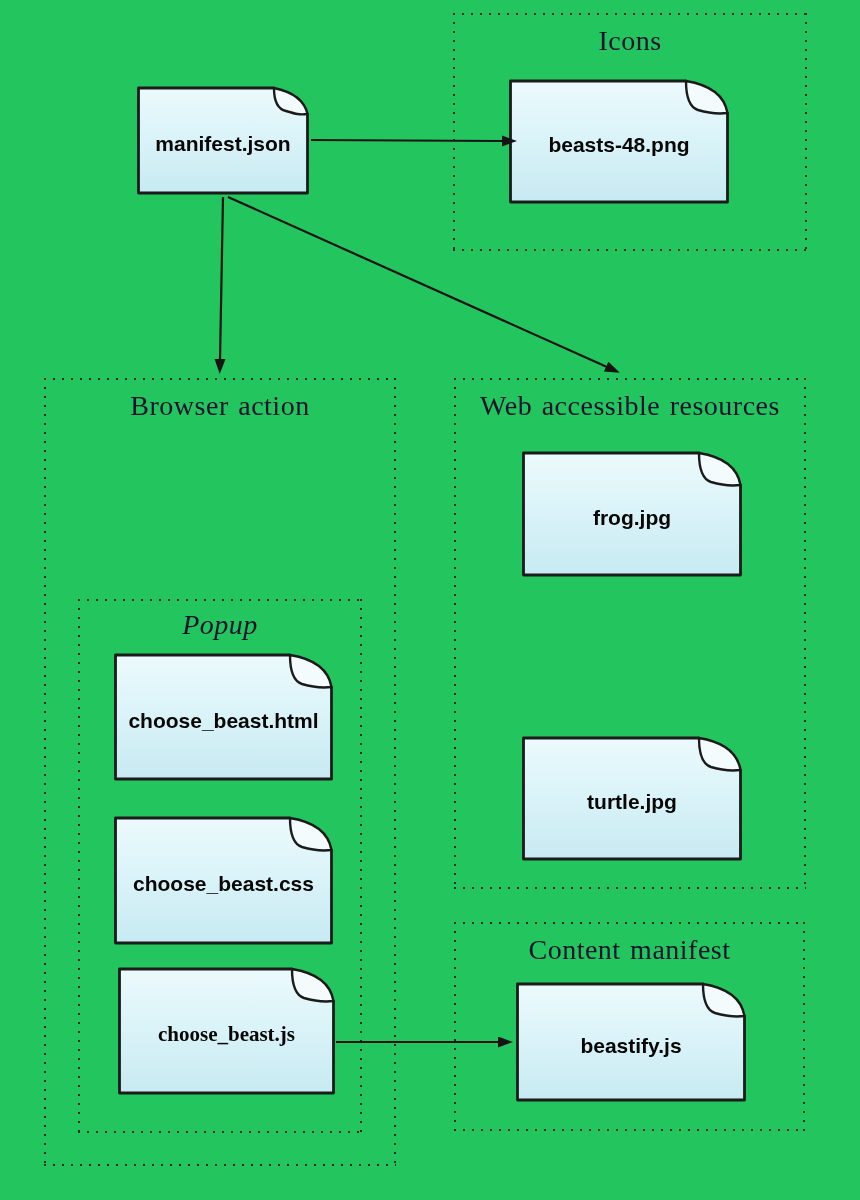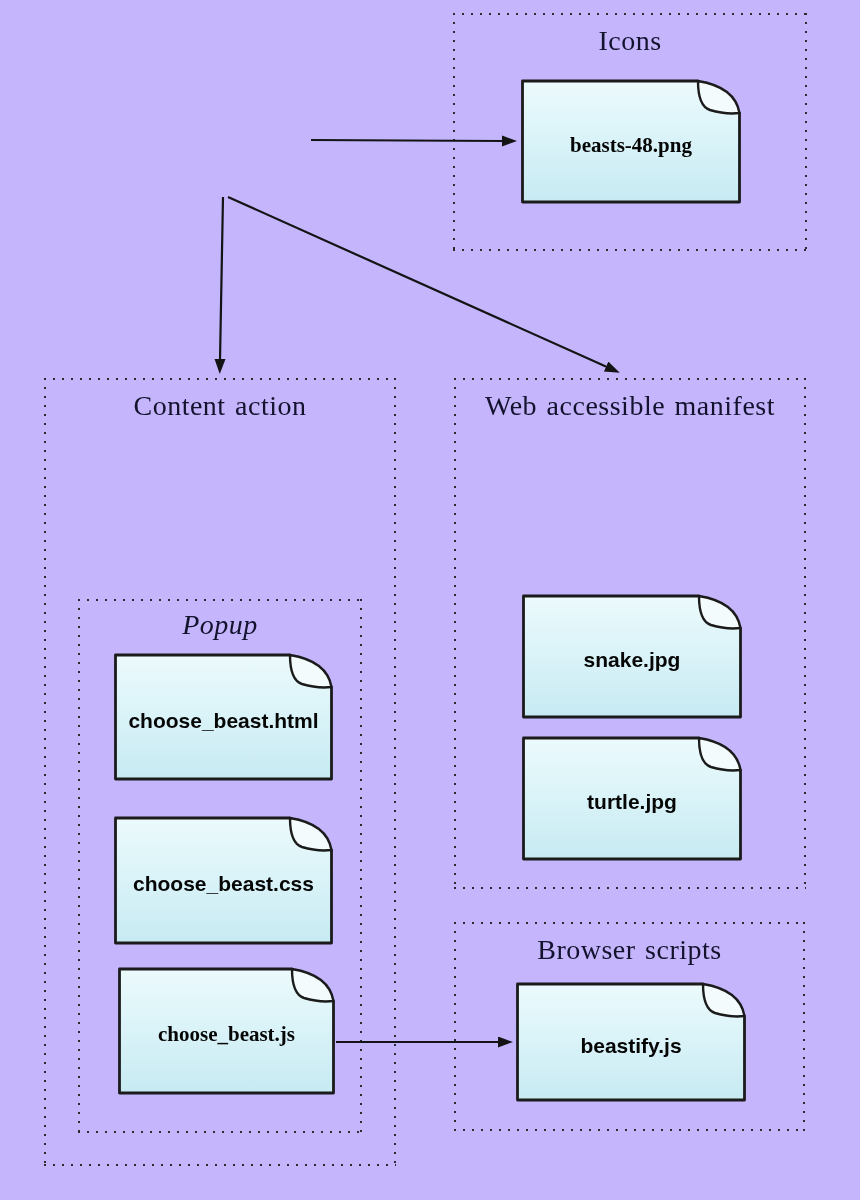--- a/index.html
+++ b/index.html
@@ -1,19 +1,19 @@
 <!DOCTYPE html>
 <html><head>
 <meta charset="utf-8">
 <style>
   html,body{margin:0;padding:0;background:#ffffff;}
   .canvas{
     position:relative;
     width:860px;height:1200px;
-    background:#c4b5fd;
+    background:#22c55e;
     overflow:hidden;
     font-family:"Liberation Sans","DejaVu Sans",sans-serif;
   }
   
   .group{
     position:absolute;
     background-image:
       repeating-linear-gradient(to right,  #2b2b2b 0 2px, transparent 2px 9px),
       repeating-linear-gradient(to right,  #2b2b2b 0 2px, transparent 2px 9px),
       repeating-linear-gradient(to bottom, #2b2b2b 0 2px, transparent 2px 9px),
@@ -60,37 +60,44 @@
         <stop offset="1" stop-color="#c7eaf2"></stop>
       </linearGradient>
     </defs>
   </svg>
 
   <div class="group" style="left:453px;top:13px;width:354px;height:238px;">
     <span class="group-title">Icons</span>
   </div>
 
   <div class="group" style="left:44px;top:378px;width:352px;height:788px;">
-    <span class="group-title">Content action</span>
+    <span class="group-title">Browser action</span>
   </div>
 
   <div class="group" style="left:78px;top:599px;width:284px;height:534px;">
     <span class="group-title" style="padding-top:10px;font-style:italic;">Popup</span>
   </div>
 
   <div class="group" style="left:454px;top:378px;width:352px;height:511px;">
-    <span class="group-title">Web accessible manifest</span>
+    <span class="group-title">Web accessible resources</span>
   </div>
 
   <div class="group" style="left:454px;top:922px;width:351px;height:209px;">
-    <span class="group-title">Browser scripts</span>
+    <span class="group-title">Content manifest</span>
   </div>
 
+  <div class="file-node" style="left:136px;top:85px;width:174px;height:111px;">
+      <svg class="doc-shape" width="174" height="111">
+        <path d="M2.5 3 L138 3 L171.5 29 L171.5 108 L2.5 108 Z" fill="url(#docGrad)" stroke="#1b1b1b" stroke-width="2.8" stroke-linejoin="round"></path>
+        <path d="M138 3 C138 16.75 142 24.25 150 26 C160 29 163 30 171.5 29 Q167 9 138 3 Z" fill="#f3fbfd" stroke="#1b1b1b" stroke-width="2.4" stroke-linejoin="round"></path>
+      </svg>
+    <span class="file-label">manifest.json</span>
+  </div>
 
-  <div class="file-node" style="left:520px;top:78px;width:222px;height:127px;font-family:Liberation Serif, serif;">
+  <div class="file-node" style="left:508px;top:78px;width:222px;height:127px;">
       <svg class="doc-shape" width="222" height="127">
         <path d="M2.5 3 L178 3 L219.5 35 L219.5 124 L2.5 124 Z" fill="url(#docGrad)" stroke="#1b1b1b" stroke-width="2.8" stroke-linejoin="round"></path>
         <path d="M178 3 C178 20.05 182 29.349999999999998 190 32 C200 35 211 36 219.5 35 Q215 9 178 3 Z" fill="#f3fbfd" stroke="#1b1b1b" stroke-width="2.4" stroke-linejoin="round"></path>
       </svg>
     <span class="file-label">beasts-48.png</span>
   </div>
 
 
   <div class="file-node" style="left:113px;top:652px;width:221px;height:130px;">
       <svg class="doc-shape" width="221" height="130">
@@ -109,28 +116,28 @@
   </div>
 
   <div class="file-node" style="left:117px;top:966px;width:219px;height:130px;font-family:Liberation Serif, serif;">
       <svg class="doc-shape" width="219" height="130">
         <path d="M2.5 3 L175 3 L216.5 35 L216.5 127 L2.5 127 Z" fill="url(#docGrad)" stroke="#1b1b1b" stroke-width="2.8" stroke-linejoin="round"></path>
         <path d="M175 3 C175 20.05 179 29.349999999999998 187 32 C197 35 208 36 216.5 35 Q212 9 175 3 Z" fill="#f3fbfd" stroke="#1b1b1b" stroke-width="2.4" stroke-linejoin="round"></path>
       </svg>
     <span class="file-label">choose_beast.js</span>
   </div>
 
-
-  <div class="file-node" style="left:521px;top:593px;width:222px;height:127px;">
-      <svg class="doc-shape" width="222" height="127">
-        <path d="M2.5 3 L178 3 L219.5 35 L219.5 124 L2.5 124 Z" fill="url(#docGrad)" stroke="#1b1b1b" stroke-width="2.8" stroke-linejoin="round"></path>
+  <div class="file-node" style="left:521px;top:450px;width:222px;height:128px;">
+      <svg class="doc-shape" width="222" height="128">
+        <path d="M2.5 3 L178 3 L219.5 35 L219.5 125 L2.5 125 Z" fill="url(#docGrad)" stroke="#1b1b1b" stroke-width="2.8" stroke-linejoin="round"></path>
         <path d="M178 3 C178 20.05 182 29.349999999999998 190 32 C200 35 211 36 219.5 35 Q215 9 178 3 Z" fill="#f3fbfd" stroke="#1b1b1b" stroke-width="2.4" stroke-linejoin="round"></path>
       </svg>
-    <span class="file-label">snake.jpg</span>
+    <span class="file-label">frog.jpg</span>
   </div>
+
 
   <div class="file-node" style="left:521px;top:735px;width:222px;height:127px;">
       <svg class="doc-shape" width="222" height="127">
         <path d="M2.5 3 L178 3 L219.5 35 L219.5 124 L2.5 124 Z" fill="url(#docGrad)" stroke="#1b1b1b" stroke-width="2.8" stroke-linejoin="round"></path>
         <path d="M178 3 C178 20.05 182 29.349999999999998 190 32 C200 35 211 36 219.5 35 Q215 9 178 3 Z" fill="#f3fbfd" stroke="#1b1b1b" stroke-width="2.4" stroke-linejoin="round"></path>
       </svg>
     <span class="file-label">turtle.jpg</span>
   </div>
 
   <div class="file-node" style="left:515px;top:981px;width:232px;height:122px;">

